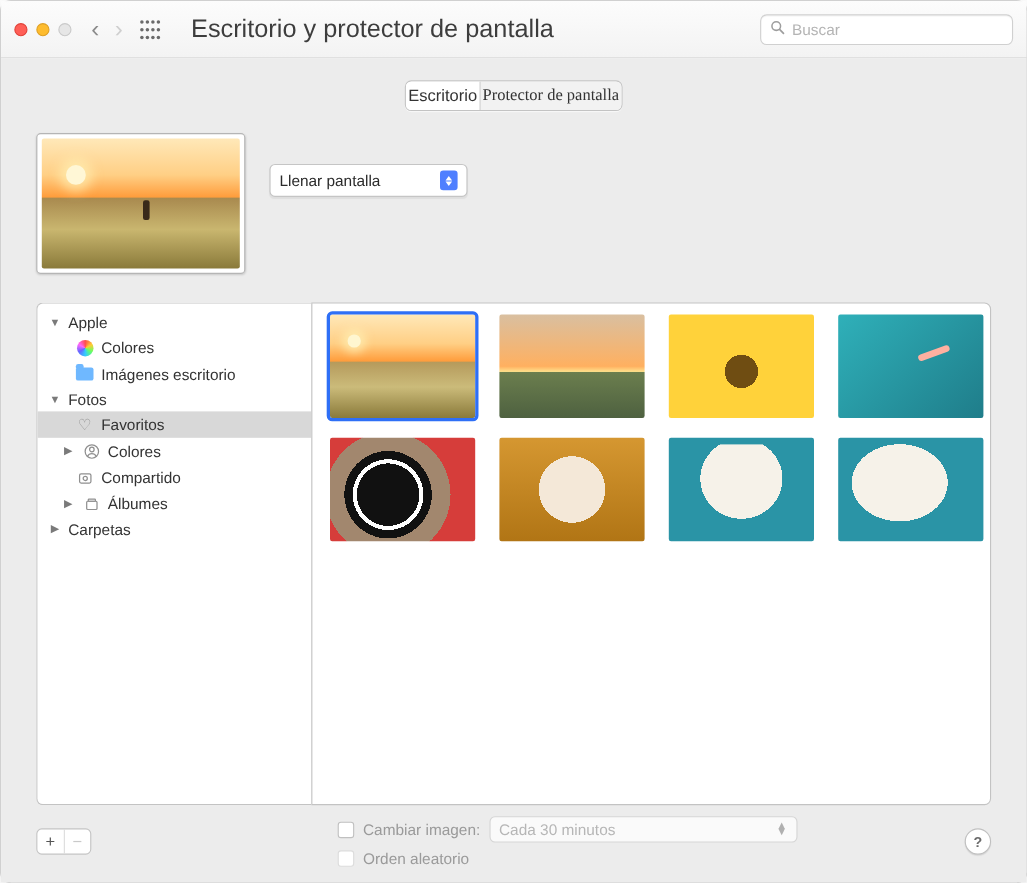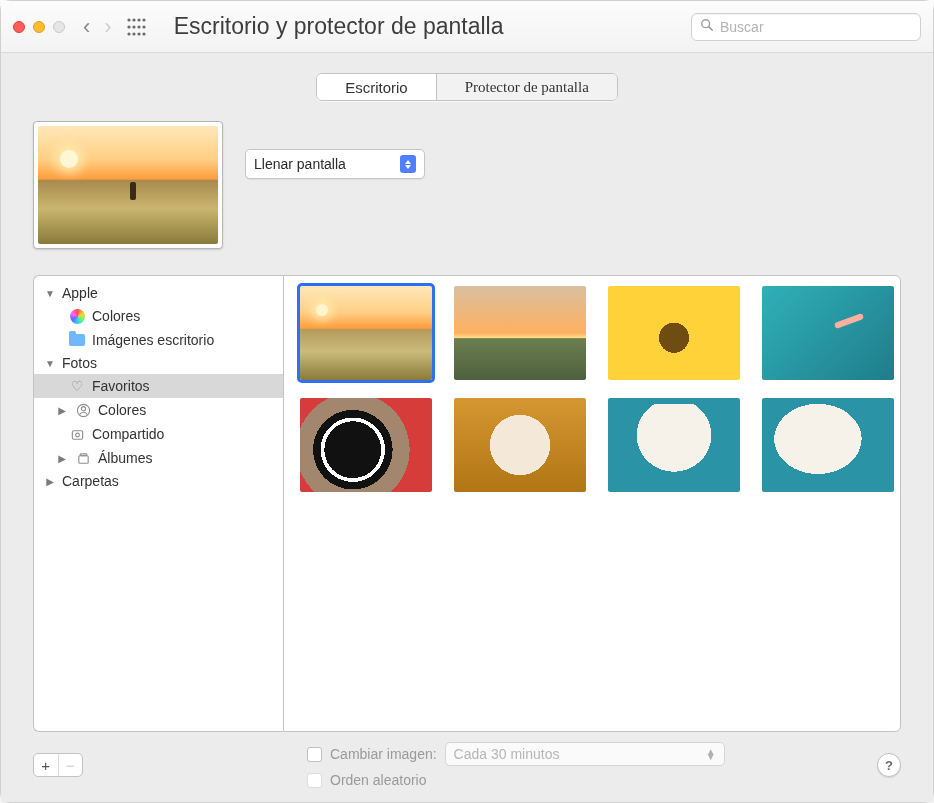--- a/index.html
+++ b/index.html
@@ -49,21 +49,21 @@
   flex:1; background:#ececec; padding:20px 32px 14px 32px;
   display:flex; flex-direction:column;
 }
 .tabs {
   align-self:center; display:flex;
   border:1px solid #c3c3c3; border-radius:6px;
   background:#fdfdfd; overflow:hidden; height:28px;
   box-shadow: 0 1px 0 rgba(255,255,255,0.6);
 }
 .tab {
-  padding: 0 28px; display:flex; align-items:center;
+  padding: 0 2px; display:flex; align-items:center;
   font-size:15px; color:#333; border-right:1px solid #c3c3c3;
   cursor:default;
 }
 .tab:last-child{border-right:none;font-family:Liberation Serif, serif;}
 .tab.active { background:#fff; font-weight:400;}
 .tab:not(.active){background:#f2f2f2;}
 .preview-row{
   display:flex; align-items:flex-start; gap:22px; margin-top:20px;
 }
 .preview {

